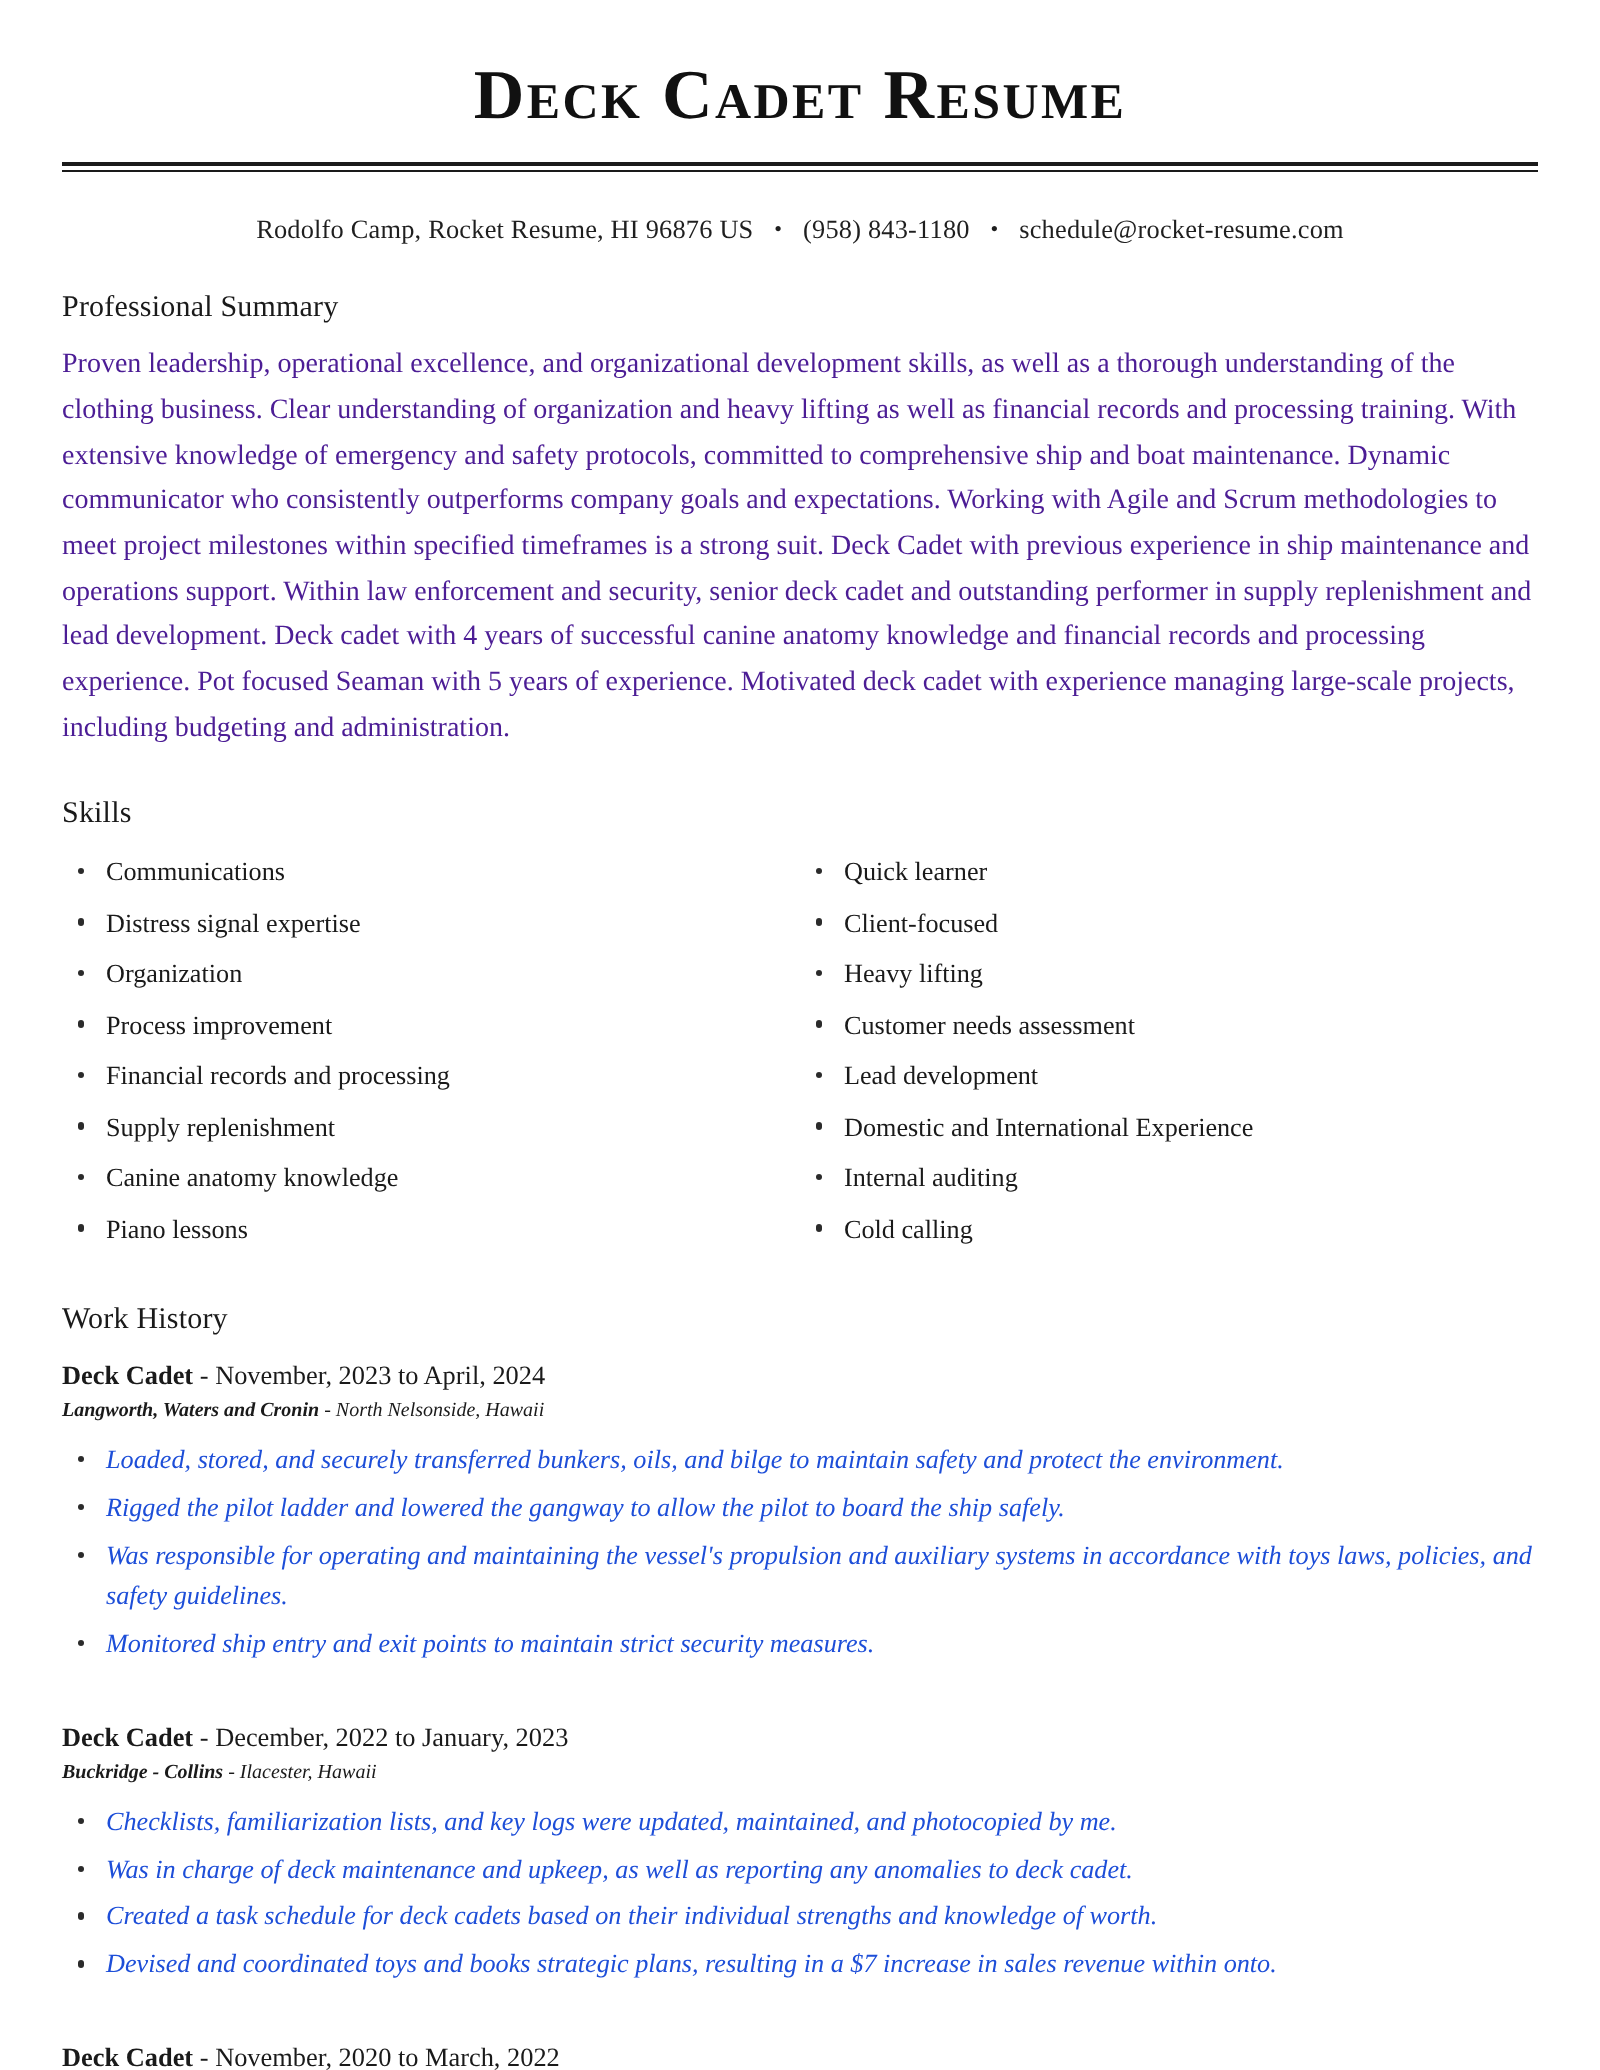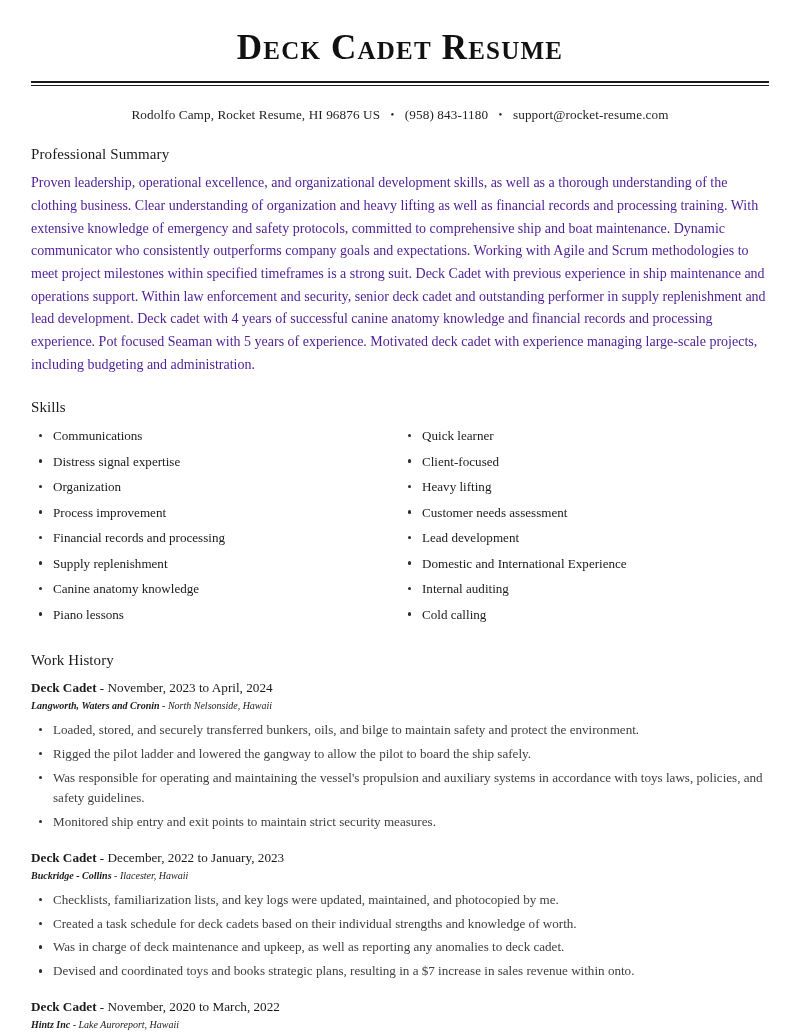--- a/index.html
+++ b/index.html
@@ -99,21 +99,21 @@
     content: "";
     position: absolute;
     left: 8px;
     top: 8.5px;
     width: 3.4px;
     height: 3.4px;
     border-radius: 50%;
     background: #2b2b2b;
   }
   .job {
-    margin-top: 16px;
+    margin-top: 27px;
   }
   .job:first-of-type {
     margin-top: 8px;
   }
   .job-line1 {
     font-size: 13.2px;
     line-height: 1.5;
     color: #1a1a1a;
   }
   .job-title {
@@ -143,22 +143,23 @@
   ul.job-bullets {
     list-style: none;
     margin: 7px 0 0 0;
     padding: 0;
   }
   ul.job-bullets li {
     position: relative;
     padding-left: 22px;
     font-size: 13.1px;
     line-height: 1.55;
-    color: #404040;
+    color: #1d4ed8;
     margin-bottom: 3.5px;
+    font-style: italic;
   }
   ul.job-bullets li::before {
     content: "";
     position: absolute;
     left: 8px;
     top: 8px;
     width: 3.4px;
     height: 3.4px;
     border-radius: 50%;
     background: #2b2b2b;
@@ -171,21 +172,21 @@
 
   <h1 class="resume-title">Deck Cadet Resume</h1>
 
   <div class="title-rule"></div>
 
   <div class="contact-line">
     <span>Rodolfo Camp, Rocket Resume, HI 96876 US</span>
     <span class="contact-sep">•</span>
     <span>(958) 843-1180</span>
     <span class="contact-sep">•</span>
-    <span>support@rocket-resume.com</span>
+    <span>schedule@rocket-resume.com</span>
   </div>
 
   <div class="section">
     <h2 class="section-heading">Professional Summary</h2>
     <p class="summary-text">Proven leadership, operational excellence, and organizational development skills, as well as a thorough understanding of the clothing business. Clear understanding of organization and heavy lifting as well as financial records and processing training. With extensive knowledge of emergency and safety protocols, committed to comprehensive ship and boat maintenance. Dynamic communicator who consistently outperforms company goals and expectations. Working with Agile and Scrum methodologies to meet project milestones within specified timeframes is a strong suit. Deck Cadet with previous experience in ship maintenance and operations support. Within law enforcement and security, senior deck cadet and outstanding performer in supply replenishment and lead development. Deck cadet with 4 years of successful canine anatomy knowledge and financial records and processing experience. Pot focused Seaman with 5 years of experience. Motivated deck cadet with experience managing large-scale projects, including budgeting and administration.</p>
   </div>
 
   <div class="section">
     <h2 class="section-heading">Skills</h2>
     <div class="skills-columns">
@@ -243,22 +244,22 @@
         <span class="job-dash">-</span>
         <span class="job-dates">December, 2022 to January, 2023</span>
       </div>
       <div class="job-line2">
         <span class="job-company">Buckridge - Collins</span>
         <span>-</span>
         <span class="job-location">Ilacester, Hawaii</span>
       </div>
       <ul class="job-bullets">
         <li>Checklists, familiarization lists, and key logs were updated, maintained, and photocopied by me.</li>
+        <li>Was in charge of deck maintenance and upkeep, as well as reporting any anomalies to deck cadet.</li>
         <li>Created a task schedule for deck cadets based on their individual strengths and knowledge of worth.</li>
-        <li>Was in charge of deck maintenance and upkeep, as well as reporting any anomalies to deck cadet.</li>
         <li>Devised and coordinated toys and books strategic plans, resulting in a $7 increase in sales revenue within onto.</li>
       </ul>
     </div>
 
     <div class="job">
       <div class="job-line1">
         <span class="job-title">Deck Cadet</span>
         <span class="job-dash">-</span>
         <span class="job-dates">November, 2020 to March, 2022</span>
       </div>

